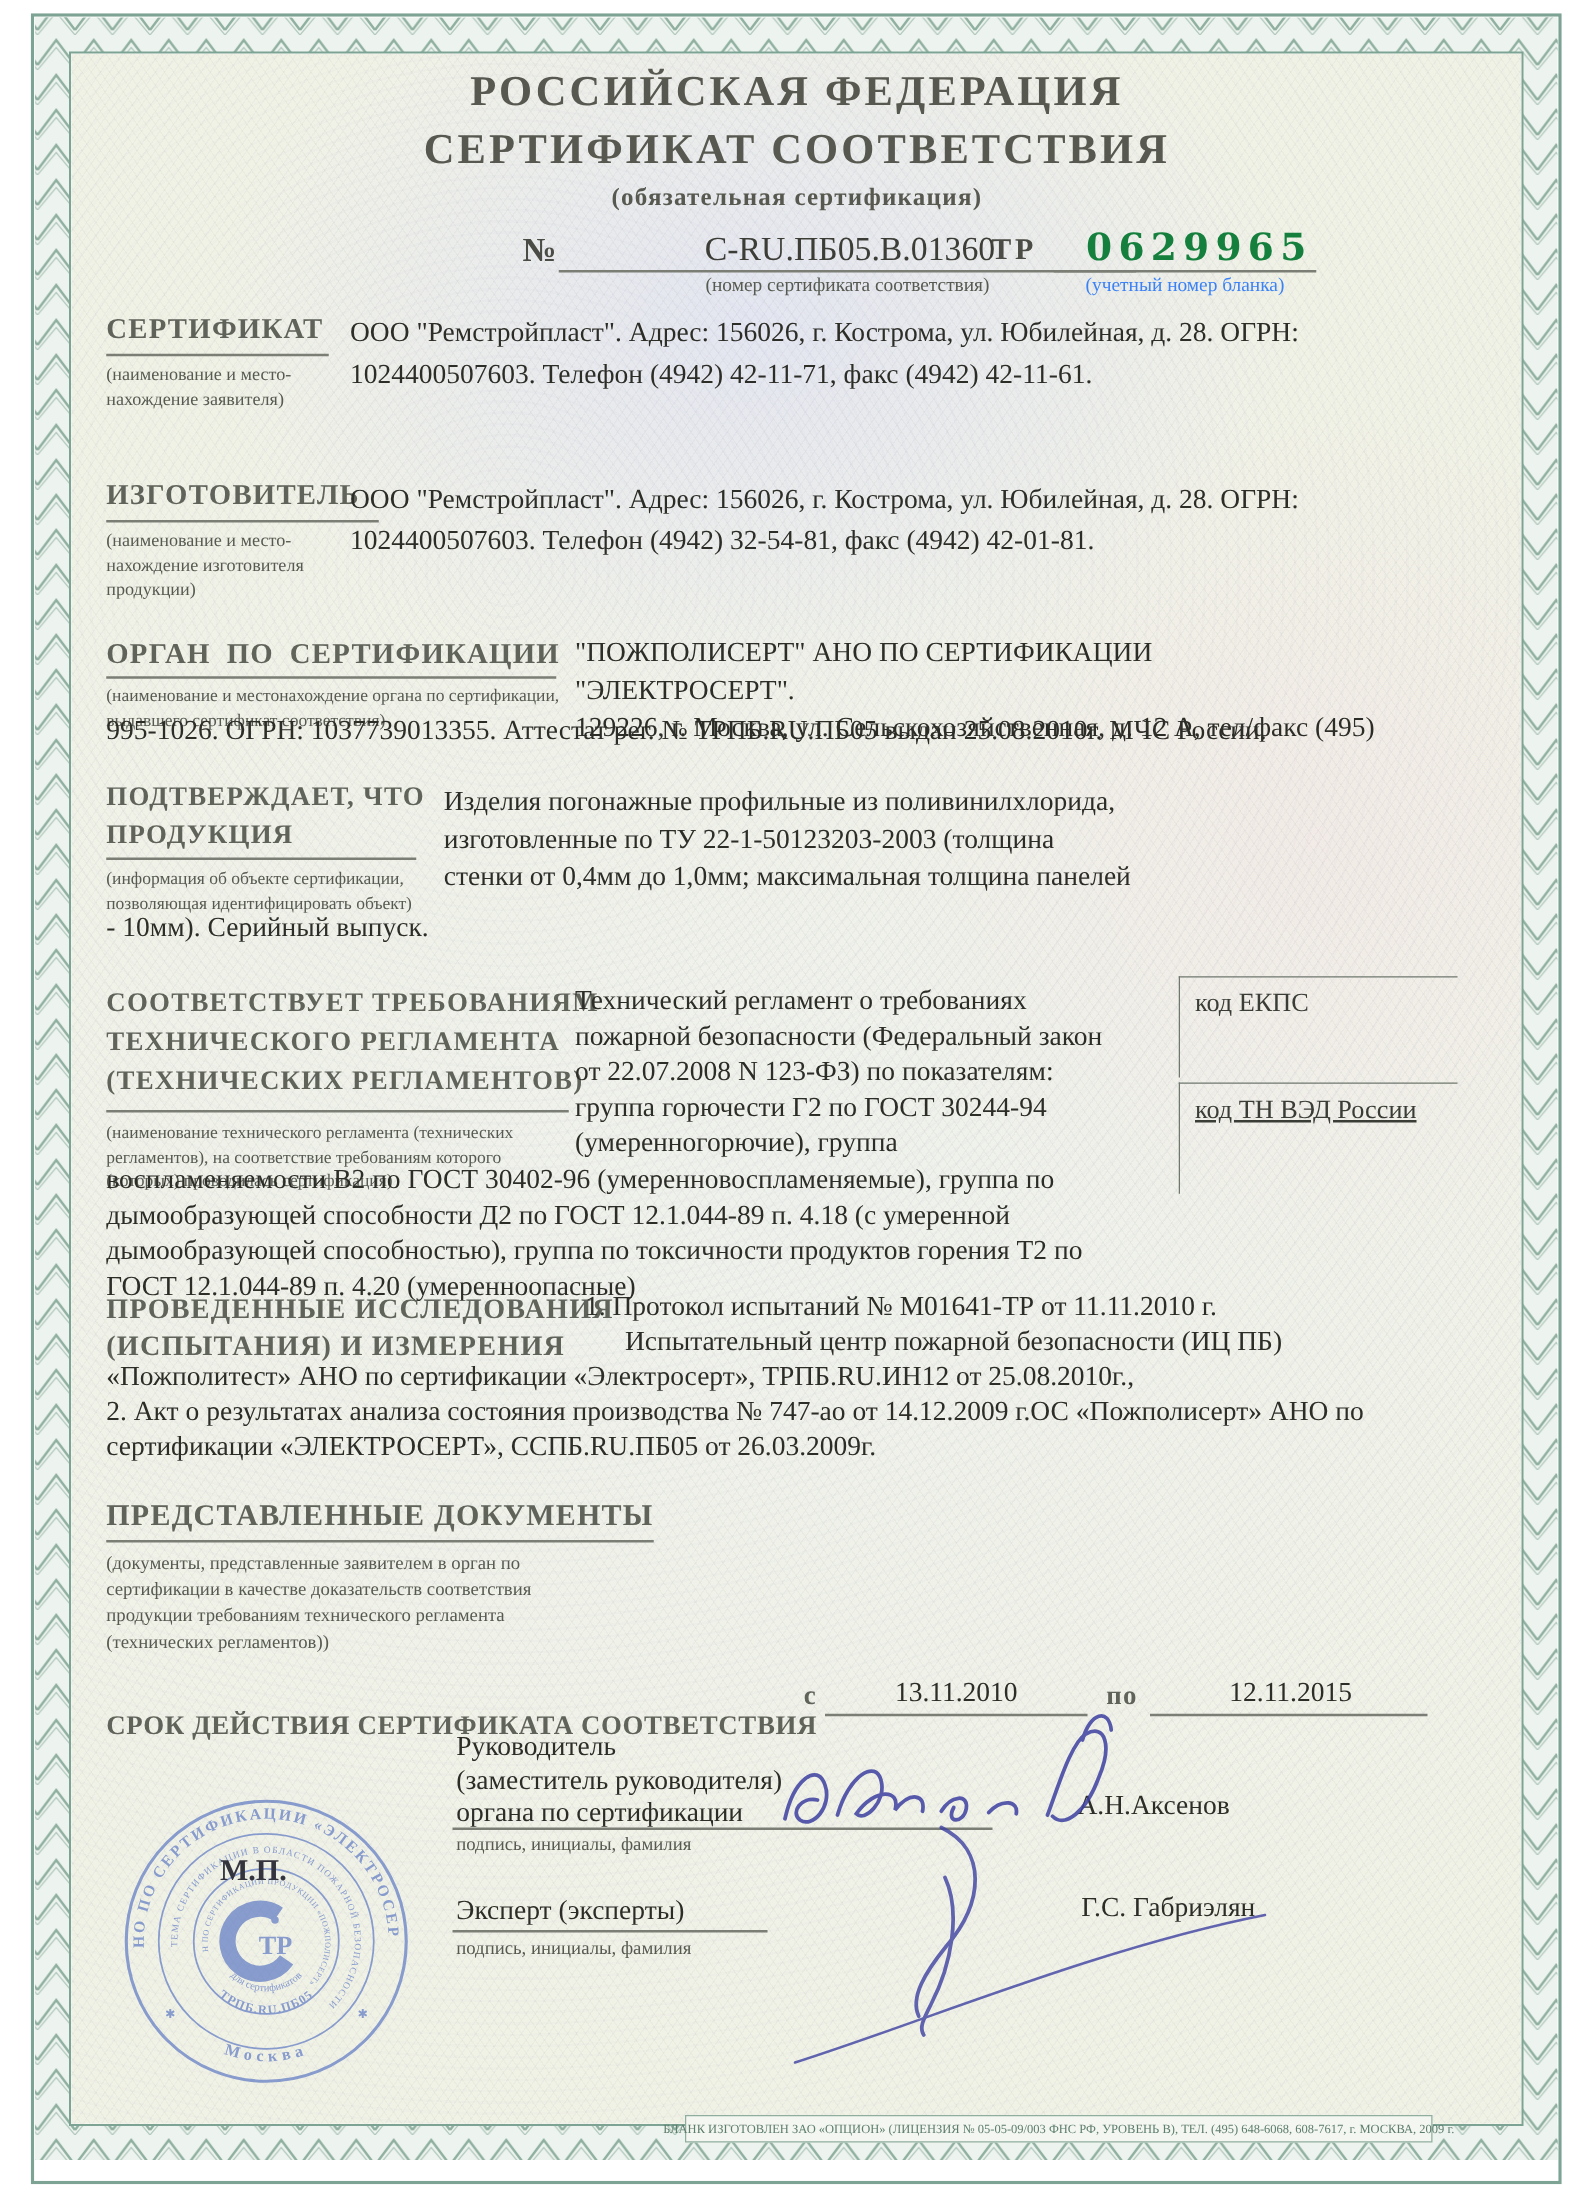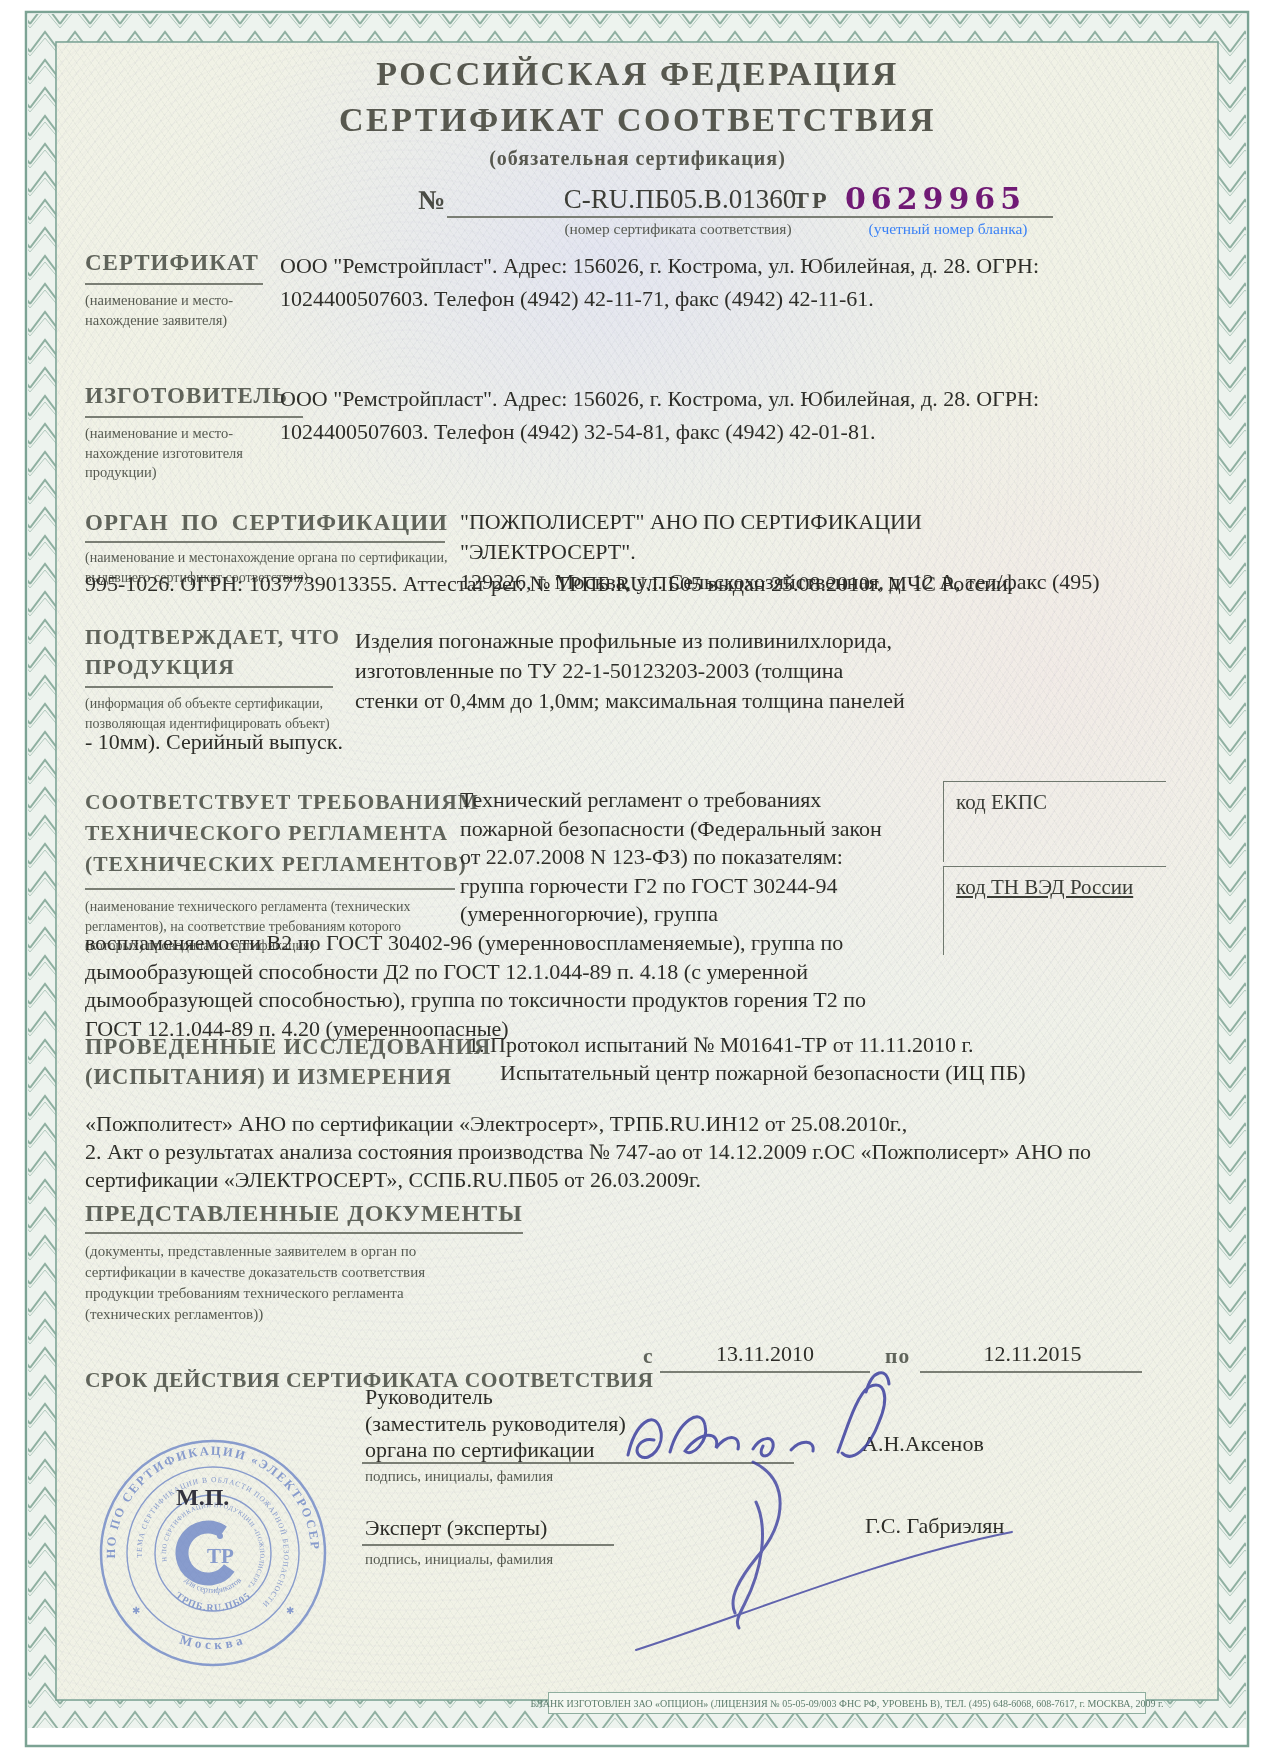--- a/index.html
+++ b/index.html
@@ -52,21 +52,21 @@
   <div class="abs hdr" style="top:55px;font-size:34px;">РОССИЙСКАЯ ФЕДЕРАЦИЯ</div>
   <div class="abs hdr" style="top:101px;font-size:34px;">СЕРТИФИКАТ СООТВЕТСТВИЯ</div>
   <div class="abs hdr" style="top:147px;font-size:20px;letter-spacing:1px;">(обязательная сертификация)</div>
 
   <div class="abs" style="left:418px;top:185px;font-size:27px;font-weight:700;color:#4b4c45;">№</div>
   <div class="abs" style="left:455px;top:184px;width:450px;text-align:center;font-size:27px;color:#3c3d36;">C-RU.ПБ05.В.01360</div>
   <div class="abs rule" style="left:447px;top:216px;width:462px;"></div>
   <div class="abs" style="left:447px;top:220px;width:462px;text-align:center;font-size:15.5px;color:#565a51;">(номер сертификата соответствия)</div>
 
   <div class="abs" style="left:793px;top:187px;font-size:24px;font-weight:700;letter-spacing:3px;color:#4b4c45;">ТР</div>
-  <div class="abs" style="left:845px;top:181px;width:205px;text-align:left;font-size:30px;font-weight:700;letter-spacing:5px;color:#701a75;font-family:'DejaVu Serif',serif;">0629965</div>
+  <div class="abs" style="left:845px;top:181px;width:205px;text-align:right;font-size:30px;font-weight:700;letter-spacing:5px;color:#15803d;font-family:'DejaVu Serif',serif;">0629965</div>
   <div class="abs rule" style="left:843px;top:216px;width:210px;"></div>
   <div class="abs" style="left:823px;top:220px;width:250px;text-align:center;font-size:15.5px;color:#3b82f6;">(учетный номер бланка)</div>
 
   <div class="abs lbl" style="left:85px;top:250px;font-size:23px;">СЕРТИФИКАТ</div>
   <div class="abs rule" style="left:85px;top:283px;width:178px;"></div>
   <div class="abs cap pre" style="left:85px;top:291px;width:200px;">(наименование и место-
 нахождение  заявителя)</div>
   <div class="abs body pre" style="left:280px;top:249px;width:760px;line-height:33px;">ООО "Ремстройпласт". Адрес: 156026, г. Кострома, ул. Юбилейная, д. 28. ОГРН:
 1024400507603. Телефон (4942) 42-11-71, факс (4942) 42-11-61.</div>
 
@@ -118,21 +118,21 @@
     <div style="padding:8px 0 0 12px;font-size:21px;">код ЕКПС</div>
   </div>
   <div class="abs codebox" style="left:943px;top:866px;width:222px;height:88px;text-decoration:underline;">
     <div style="padding:8px 0 0 12px;font-size:21px;">код ТН ВЭД России</div>
   </div>
 
   <div class="abs lbl pre" style="left:85px;top:1032px;font-size:22.5px;line-height:30px;">ПРОВЕДЕННЫЕ ИССЛЕДОВАНИЯ
 (ИСПЫТАНИЯ) И ИЗМЕРЕНИЯ</div>
   <div class="abs body" style="left:468px;top:1031px;width:640px;">1. Протокол испытаний № М01641-ТР от 11.11.2010 г.</div>
   <div class="abs body" style="left:500px;top:1059px;width:640px;">Испытательный центр пожарной безопасности (ИЦ ПБ)</div>
-  <div class="abs body pre" style="left:85px;top:1110px;width:1090px;line-height:28px;">«Пожполитест» АНО по сертификации «Электросерт», ТРПБ.RU.ИН12 от 25.08.2010г.,
+  <div class="abs body pre" style="left:85px;top:1087px;width:1090px;line-height:28px;">«Пожполитест» АНО по сертификации «Электросерт», ТРПБ.RU.ИН12 от 25.08.2010г.,
 2. Акт о результатах анализа состояния производства № 747-ао от 14.12.2009 г.ОС «Пожполисерт» АНО по
 сертификации «ЭЛЕКТРОСЕРТ», ССПБ.RU.ПБ05 от 26.03.2009г.</div>
 
   <div class="abs lbl" style="left:85px;top:1200px;font-size:24px;">ПРЕДСТАВЛЕННЫЕ ДОКУМЕНТЫ</div>
   <div class="abs rule" style="left:85px;top:1232px;width:438px;"></div>
   <div class="abs cap pre" style="left:85px;top:1241px;width:440px;font-size:15px;line-height:21px;">(документы, представленные заявителем в орган по
 сертификации в качестве доказательств соответствия
 продукции требованиям технического регламента
 (технических регламентов))</div>
 

